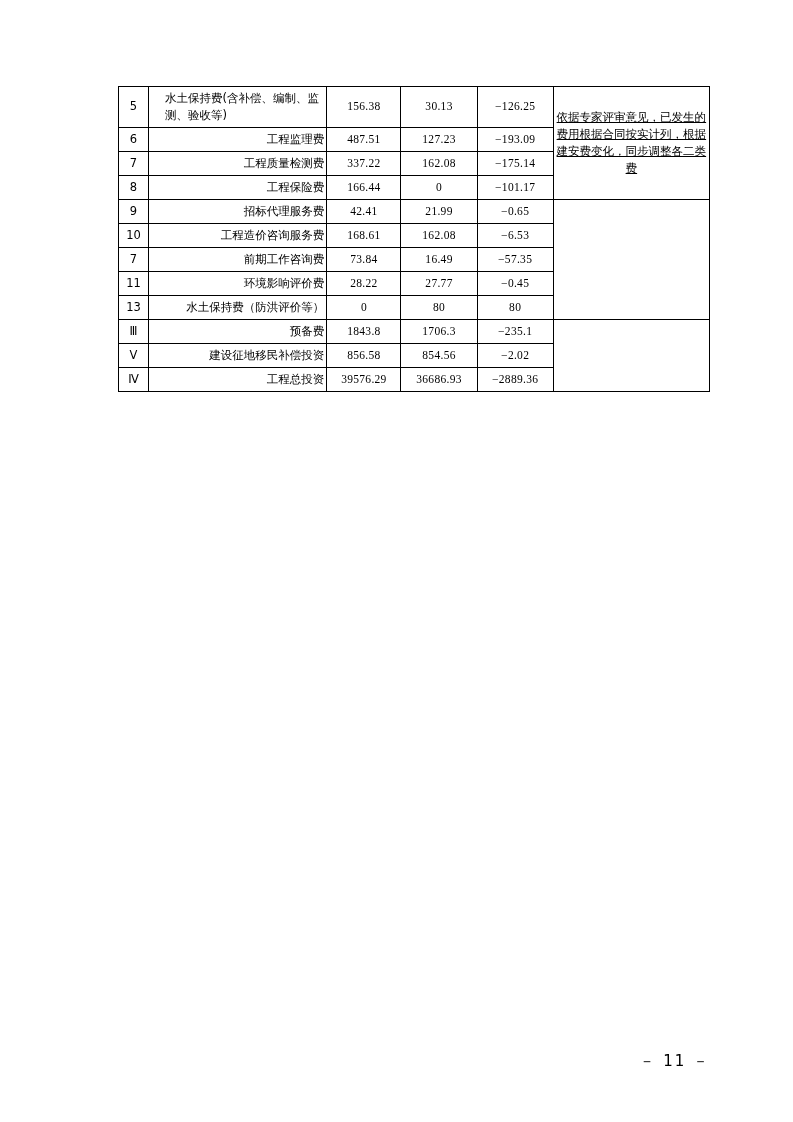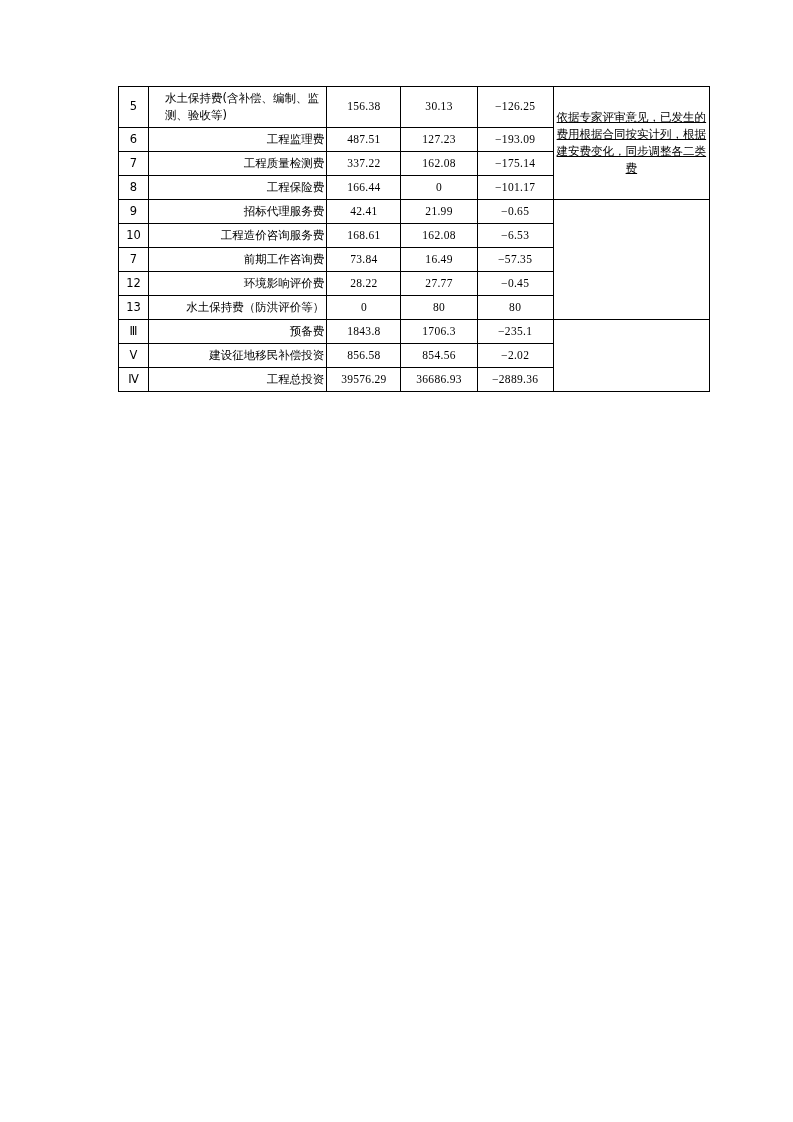--- a/index.html
+++ b/index.html
@@ -158,21 +158,21 @@
 
         <tr class="row-normal">
           <td class="idx">7</td>
           <td class="name">前期工作咨询费</td>
           <td class="num">73.84</td>
           <td class="num">16.49</td>
           <td class="num">−57.35</td>
         </tr>
 
         <tr class="row-normal">
-          <td class="idx">12</td>
+          <td class="idx">11</td>
           <td class="name">环境影响评价费</td>
           <td class="num">28.22</td>
           <td class="num">27.77</td>
           <td class="num">−0.45</td>
         </tr>
 
         <tr class="row-normal">
           <td class="idx">13</td>
           <td class="name">水土保持费（防洪评价等）</td>
           <td class="num">0</td>
@@ -202,14 +202,15 @@
           <td class="name">工程总投资</td>
           <td class="num">39576.29</td>
           <td class="num">36686.93</td>
           <td class="num">−2889.36</td>
         </tr>
 
       </tbody>
     </table>
   </div>
 
+  <div class="pagenum">－ 11 －</div>
 
 </div>
 
 </body></html>

